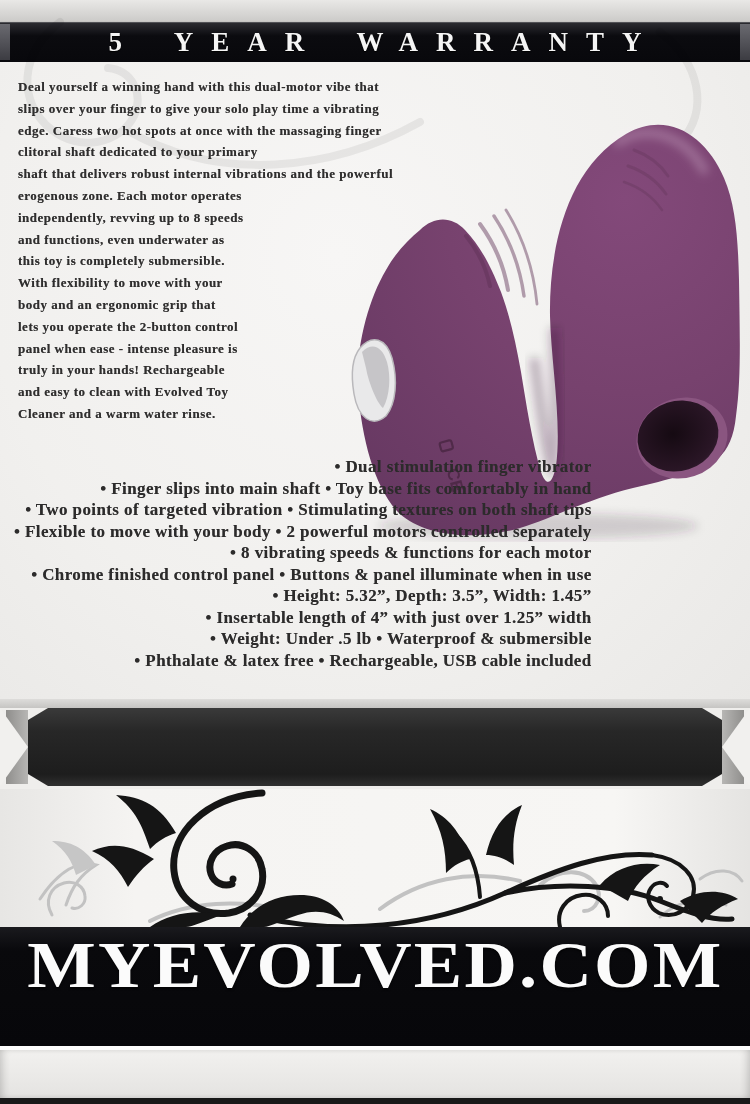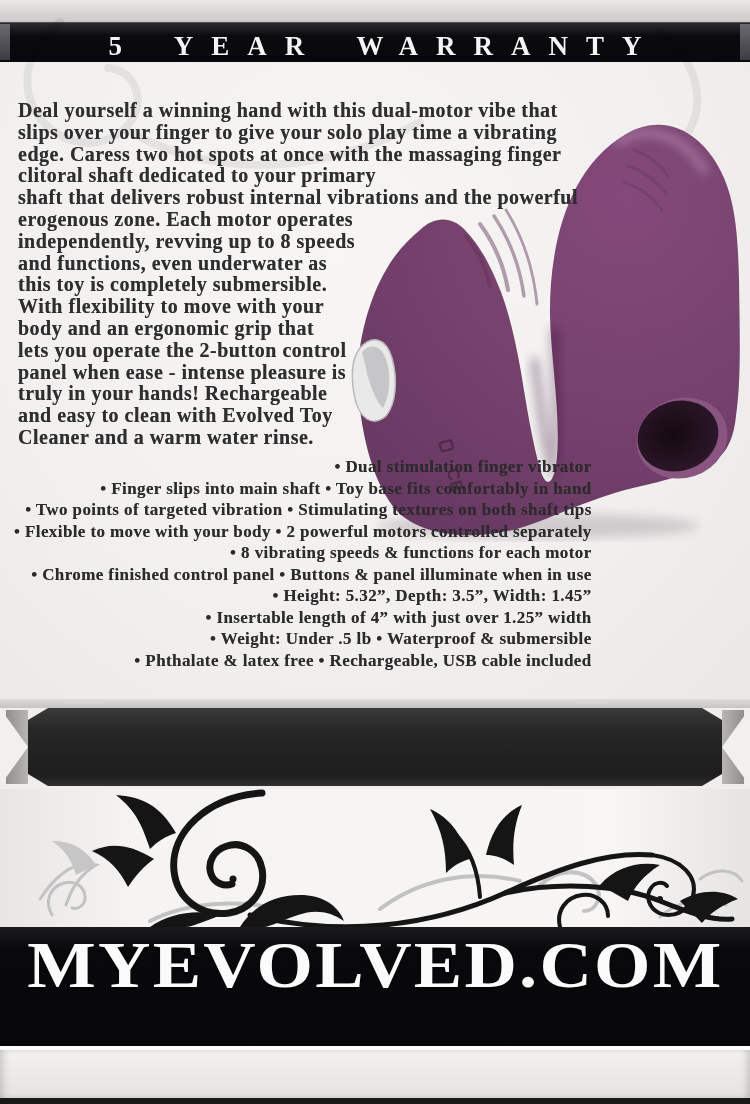--- a/index.html
+++ b/index.html
@@ -8,34 +8,34 @@
     background:#efeeec;
     font-family:"Liberation Serif", serif;
   }
   
   .top-strip{position:absolute;left:0;top:0;width:750px;height:22px;
     background:linear-gradient(#e9e8e6,#cbcac8);}
   
   .warranty-bar{position:absolute;left:0;top:22px;width:750px;height:40px;
     background:linear-gradient(#2e2e33 0%,#0b0b0f 35%,#08080c 100%);
     box-shadow:inset 0 1px 0 rgba(255,255,255,.18), 0 1px 2px rgba(0,0,0,.35);
-    display:flex;align-items:flex-end;justify-content:center;}
+    display:flex;align-items:center;justify-content:center;}
   .warranty-bar .cap{position:absolute;top:2px;bottom:2px;width:10px;
     background:linear-gradient(#6a6a70,#3c3c42);}
   .warranty-bar .cap.left{left:0;} .warranty-bar .cap.right{right:0;}
   .warranty-text{color:#f5f5f5;font-size:27px;font-weight:bold;
     letter-spacing:18px;word-spacing:10px;text-indent:18px;white-space:nowrap;
     text-shadow:0 1px 1px #000;}
   
   .main-panel{position:absolute;left:0;top:62px;width:750px;height:643px;
     background:radial-gradient(ellipse at 45% 30%, #f7f6f5 0%, #f1f0ee 60%, #e9e8e6 100%);}
   .watermark{position:absolute;left:0;top:-50px;opacity:.06;z-index:0;}
   .description{position:absolute;left:18px;top:14px;z-index:3;
-    color:#2f2e2e;font-weight:bold;font-size:20px;line-height:21.8px;
-    letter-spacing:.5px;text-shadow:0 0 .5px rgba(40,40,40,.55);margin-top:24px;}
+    color:#2f2e2e;font-weight:bold;font-size:13px;line-height:21.8px;
+    letter-spacing:.5px;text-shadow:0 0 .5px rgba(40,40,40,.55);}
   .features{position:absolute;left:14px;top:394px;z-index:3;
     color:#2c2b2b;font-weight:bold;font-size:17px;line-height:21.5px;
     letter-spacing:.4px;text-shadow:0 0 .5px rgba(40,40,40,.5);text-align:right;}
   .product{position:absolute;left:338px;top:-4px;width:412px;height:484px;z-index:1;}
   
   .band-shadow-top{position:absolute;left:0;top:699px;width:750px;height:9px;
     background:linear-gradient(#dddcda,#c6c5c3);}
   .band-shadow-bottom{position:absolute;left:0;top:786px;width:750px;height:8px;
     background:linear-gradient(#c9c8c6,#eceuea 90%);}
   .gray-col{position:absolute;top:710px;height:74px;width:22px;

